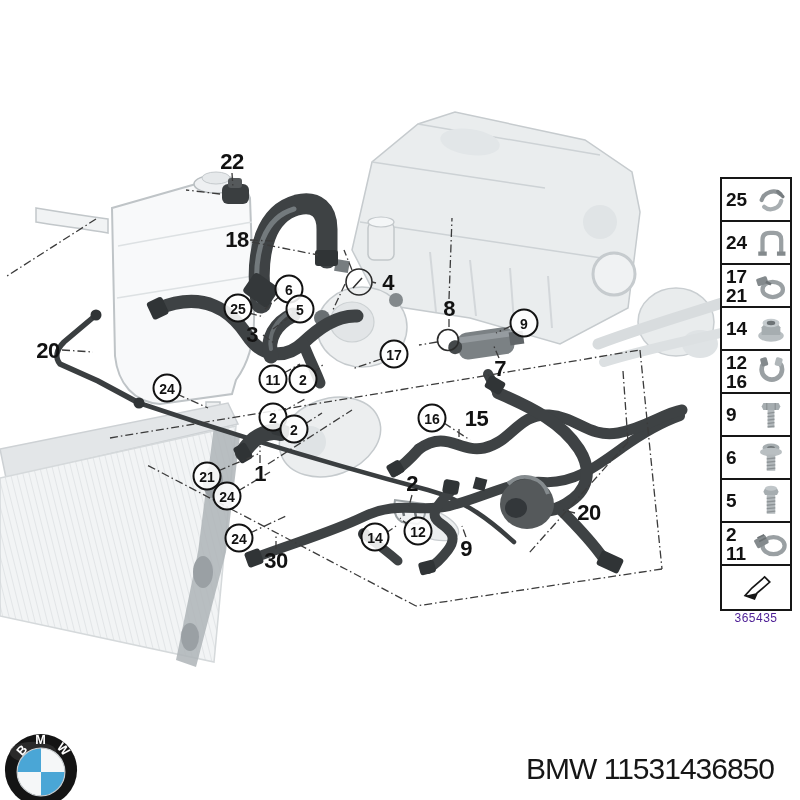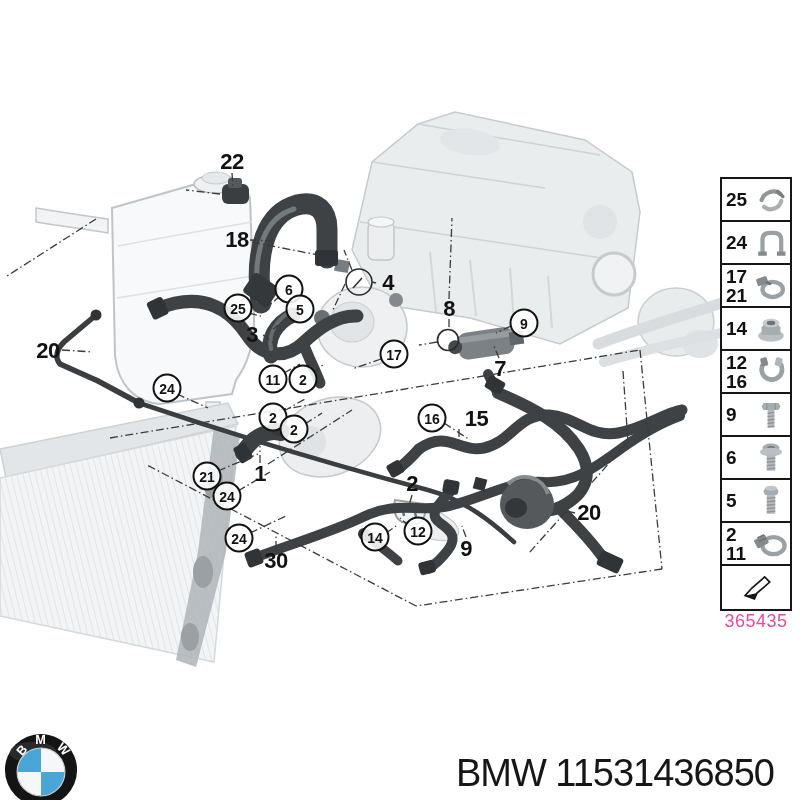--- a/index.html
+++ b/index.html
@@ -16,24 +16,24 @@
            background:rgba(255,255,255,0.88);}
   
   .legend{position:absolute;left:720px;top:165px;width:72px;border:2px solid #161616;
           background:#fff;box-sizing:border-box;}
   .legend-row{height:43px;border-bottom:2px solid #161616;display:flex;align-items:center;
           justify-content:space-between;padding:0 2px 0 4px;box-sizing:border-box;}
   .legend-row:last-child{border-bottom:none;justify-content:center;}
   .legend-labels{font-weight:bold;font-size:19px;line-height:19px;color:#121212;}
   .legend-icon{width:34px;height:38px;flex:0 0 auto;}
   .diagram-code{position:absolute;left:718px;top:599px;width:76px;text-align:center;
-          font-size:18px;color:#ec4899;letter-spacing:0.5px;}
+          font-size:12px;color:#4c1d95;letter-spacing:0.5px;}
   
   .brand-logo{position:absolute;left:2px;top:714px;width:78px;height:86px;}
-  .part-number-text{position:absolute;right:26px;top:740px;font-size:38px;color:#161616;
+  .part-number-text{position:absolute;right:26px;top:740px;font-size:30px;color:#161616;
           letter-spacing:-1px;}
 </style>
 </head>
 <body>
 
 <div id="stage">
 
   <svg class="diagram" width="800" height="800" viewBox="0 0 800 800">
     <defs>
       <pattern id="hatch" width="6" height="6" patternUnits="userSpaceOnUse" patternTransform="rotate(-14)">

